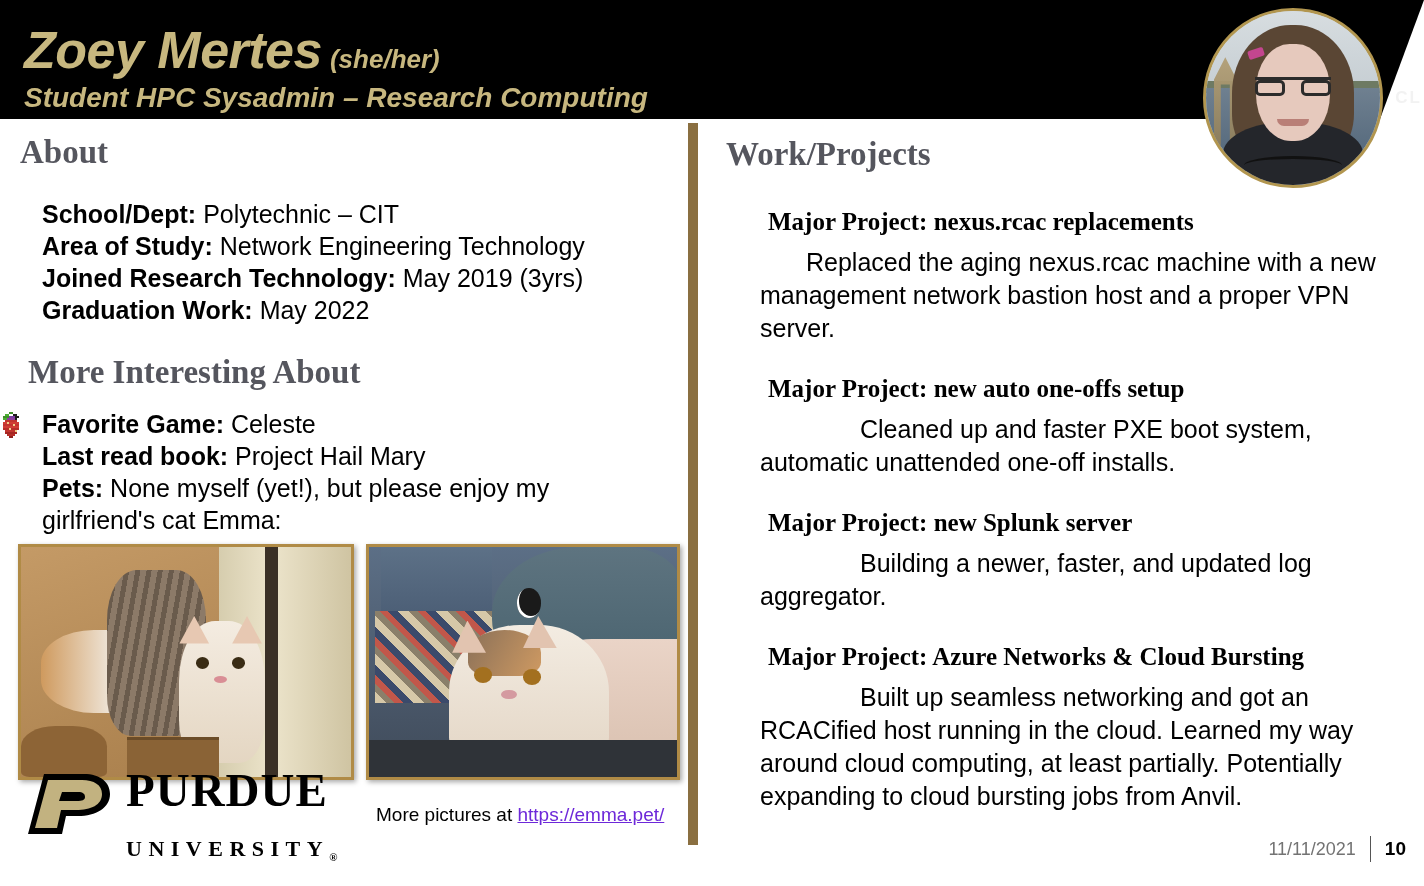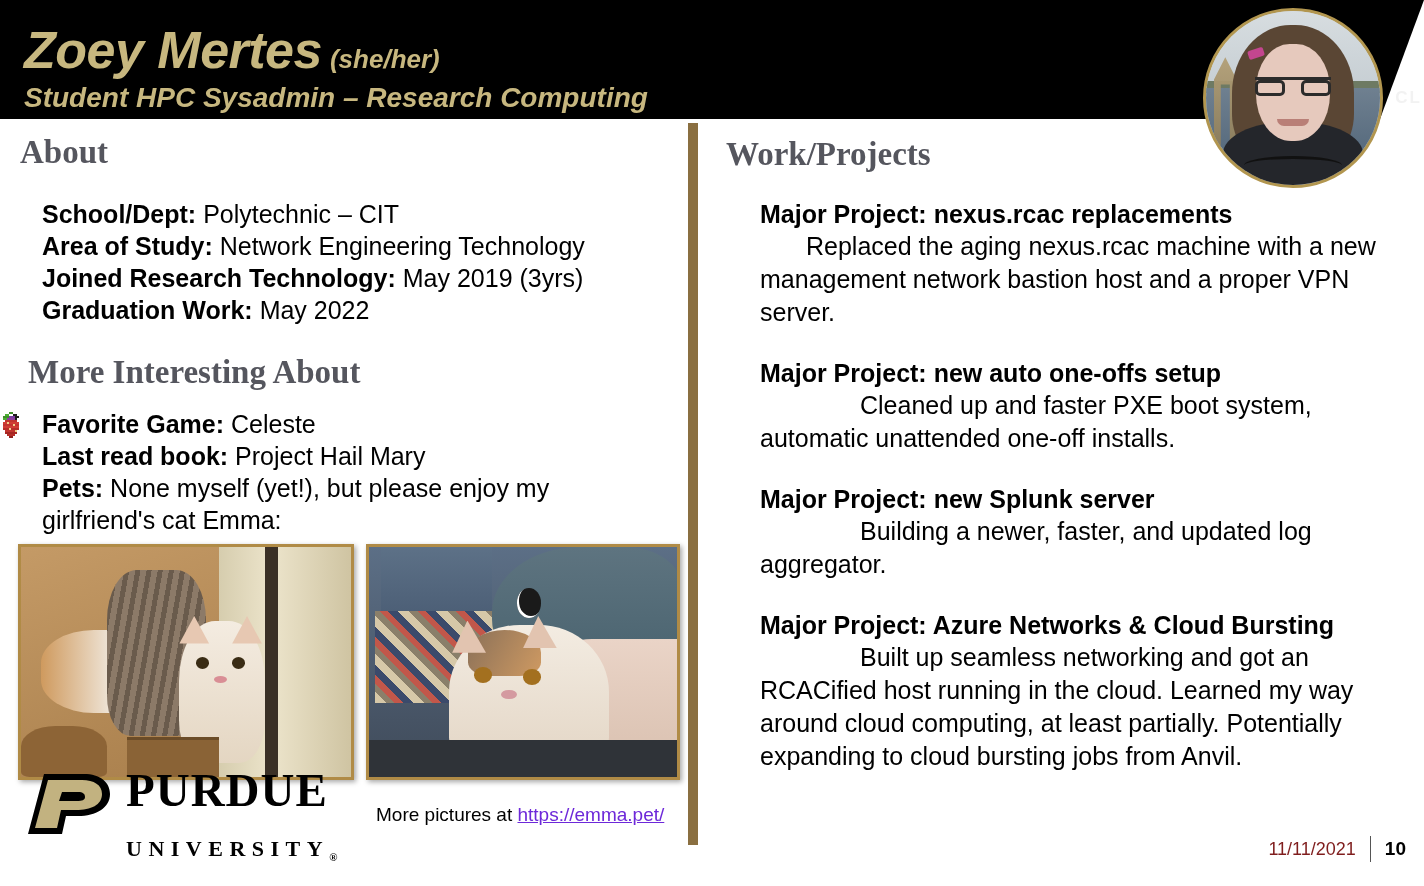--- a/index.html
+++ b/index.html
@@ -337,43 +337,44 @@
     left: 60px;
     top: 74px;
     width: 640px;
   }
   .project { margin: 0 0 28px 0; }
   .project:last-child { margin-bottom: 0; }
   .project-title {
     font-size: 25px;
     font-weight: bold;
     line-height: 32px;
-    margin: 0;
+    margin: 8px;
     color: #000;
+    font-family: Liberation Serif, serif;
   }
   .project-desc {
     font-size: 25px;
     line-height: 33px;
     margin: 0;
     color: #000;
   }
   .indent-1 { display: inline-block; width: 46px; }
   .indent-2 { display: inline-block; width: 100px; }
 
   
   .footer {
     position: absolute;
     right: 18px;
     bottom: 24px;
     display: flex;
     align-items: center;
     gap: 14px;
     z-index: 3;
   }
-  .footer-date { font-size: 18px; color: #7f1d1d; text-align: center; }
+  .footer-date { font-size: 18px; color: #737373; text-align: center; }
   .footer-sep  { width: 1px; height: 26px; background: #555; }
   .footer-page { font-size: 19px; font-weight: bold; color: #000; }
 </style>
 </head>
 <body>
 
 <div id="slide">
 
   <div class="header-bar"></div>
   <div class="header-watermark">CL</div>

